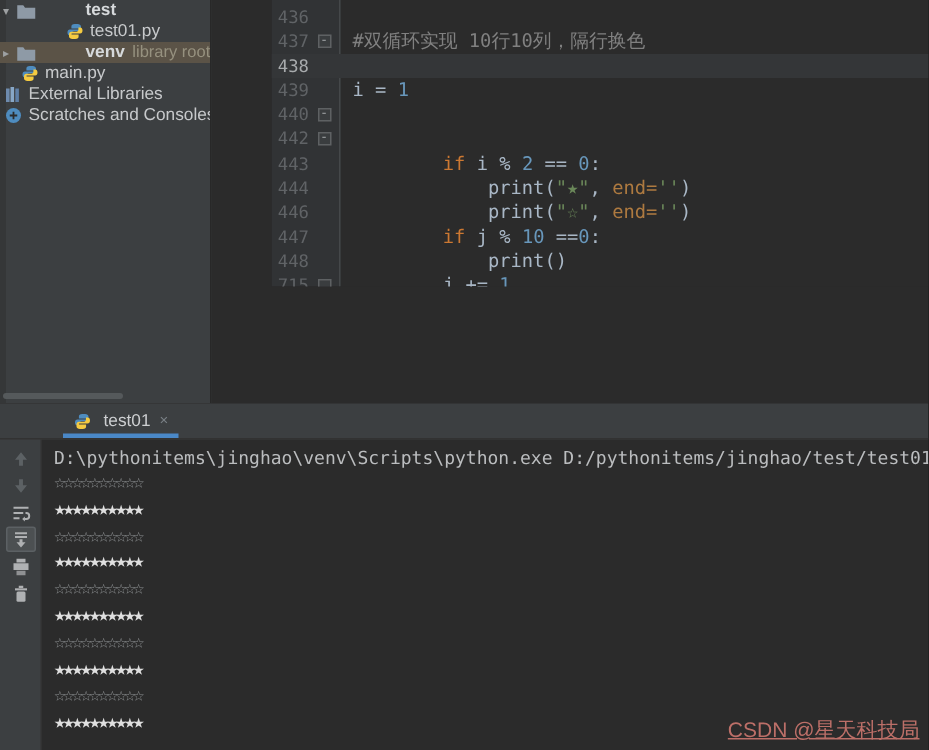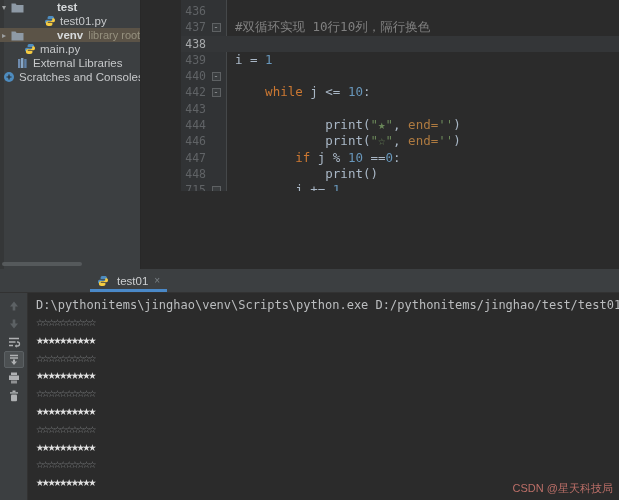--- a/index.html
+++ b/index.html
@@ -41,39 +41,39 @@
   .tok-kw{color:#CC7832;}
   .tok-num{color:#6897BB;}
   .tok-str{color:#6A8759;}
   .tok-comment{color:#808080;}
   .tok-param{color:#AE7A40;}
   .tok-plain{color:#A9B7C6;}
 
   
   .console{position:absolute;left:0;top:269px;width:619px;height:231px;background:#2B2B2B;}
   .tabbar{height:23px;background:#3C3F41;border-bottom:1px solid #323232;display:flex;
-          align-items:stretch;position:relative;padding-left:48px;}
+          align-items:stretch;position:relative;}
   .tab{margin-left:42px;display:flex;align-items:center;gap:4px;padding:0 7px;position:relative;
        font-size:11.5px;color:#CDCFD1;}
   .tab::after{content:'';position:absolute;left:0;right:0;bottom:0;height:3px;background:#4A88C7;}
   .tab-close{color:#7A8186;font-size:10px;margin-left:2px;}
   .console-body{position:absolute;left:0;top:24px;right:0;bottom:0;display:flex;}
   .ctoolbar{width:27px;flex:none;background:#3C3F41;border-right:1px solid #323232;
             padding-top:4px;display:flex;flex-direction:column;align-items:center;gap:1px;}
   .tbtn{width:20px;height:17px;display:flex;align-items:center;justify-content:center;
         border-radius:2px;box-sizing:border-box;}
   .tbtn.selected{background:#4C5052;border:1px solid #5C6164;}
   .cout{flex:1;padding:4px 0 0 8px;font-family:"DejaVu Sans Mono",monospace;overflow:hidden;}
   .cmd{font-size:12px;color:#BBBDBF;height:16px;line-height:16px;white-space:nowrap;}
   .out-row{height:17.8px;line-height:17.8px;font-size:13px;letter-spacing:-2px;
            font-family:"DejaVu Sans Mono","DejaVu Sans",monospace;}
   .out-row.hollow{color:#8A8D8F;}
   .out-row.filled{color:#DFDFDF;}
 
-  .watermark{position:absolute;right:6px;bottom:4px;font-size:11px;color:#BC6F68;}
+  .watermark{position:absolute;right:6px;bottom:4px;font-size:14px;color:#BC6F68;text-decoration:underline;}
 </style>
 </head>
 <body>
 
 <div class="app">
 
   <aside class="project-panel">
     <div class="stripe"></div>
     <div class="tree" id="project-tree">
         <div class="tree-row" style="padding-left: 2px;">
@@ -97,30 +97,30 @@
         <div class="tree-row selected" style="padding-left: 2px;">
           <span class="chev">▸</span>
           <span class="ticon">
             <svg width="13" height="11" viewBox="0 0 13 11">
               <path d="M0.5 1.5h4l1.2 1.6h6.8v7.4H0.5z" fill="#8E9AA6"></path>
             </svg>
           </span>
           <span class="tree-label bold">venv</span>
           <span class="tree-suffix">library root</span>
         </div>
-        <div class="tree-row" style="padding-left: 24px;">
+        <div class="tree-row" style="padding-left: 14px;">
           <span class="ticon">
             <svg width="12" height="12" viewBox="0 0 12 12">
               <path d="M5.9 1C4.2 1 3.6 1.7 3.6 2.7V4h4.8v.7H2.6C1.6 4.7 1 5.5 1 6.7c0 1.2.6 2 1.6 2h1.1V7.4c0-.9.8-1.6 1.7-1.6h3c.9 0 1.6-.7 1.6-1.6V2.7C10 1.7 8.9 1 7.8 1z" fill="#4E8CBF"></path>
               <path d="M6.1 11c1.7 0 2.3-.7 2.3-1.7V8H3.6v-.7h5.8c1 0 1.6-.8 1.6-2 0-1.2-.6-2-1.6-2H8.3v1.3c0 .9-.8 1.6-1.7 1.6h-3c-.9 0-1.6.7-1.6 1.6v1.5C2 10.3 3.1 11 4.2 11z" fill="#F5CB41"></path>
             </svg>
           </span>
           <span class="tree-label">main.py</span>
         </div>
-        <div class="tree-row" style="padding-left: 17px;">
+        <div class="tree-row" style="padding-left: 3px;">
           <span class="ticon">
             <svg width="12" height="12" viewBox="0 0 12 12">
               <rect x="1" y="2" width="2.4" height="9" fill="#6E8BAE"></rect>
               <rect x="4" y="1" width="2.4" height="10" fill="#87A7C7"></rect>
               <rect x="7.2" y="2" width="2.4" height="9" fill="#5E7FA6"></rect>
             </svg>
           </span>
           <span class="tree-label">External Libraries</span>
         </div>
         <div class="tree-row" style="padding-left: 3px;">
@@ -137,22 +137,22 @@
   </aside>
 
   <main class="editor">
     <div class="gutter-col"></div>
     <div class="ed-lines" id="editor-lines">
         <div class="ed-line"><span class="g"><span class="lnum">436</span><span class="fold"></span></span><span class="code"></span></div>
         <div class="ed-line"><span class="g"><span class="lnum">437</span><span class="fold"><span class="fold-box">-</span></span></span><span class="code"><span class="tok-comment">#双循环实现 10行10列，隔行换色</span></span></div>
         <div class="ed-line current"><span class="g"><span class="lnum">438</span><span class="fold"></span></span><span class="code"></span></div>
         <div class="ed-line"><span class="g"><span class="lnum">439</span><span class="fold"></span></span><span class="code"><span class="tok-plain">i = </span><span class="tok-num">1</span></span></div>
         <div class="ed-line"><span class="g"><span class="lnum">440</span><span class="fold"><span class="fold-box">-</span></span></span></div>
-        <div class="ed-line"><span class="g"><span class="lnum">442</span><span class="fold"><span class="fold-box">-</span></span></span><span class="code"><span class="tok-plain">    </span><span class="tok-kw">while</span><span class="tok-plain"> j &lt;= </span><span class="tok-num">10</span><span class="tok-plain">:</span></span></div>
-        <div class="ed-line"><span class="g"><span class="lnum">443</span><span class="fold"></span></span></div>
+        <div class="ed-line"><span class="g"><span class="lnum">442</span><span class="fold"><span class="fold-box">-</span></span></span></div>
+        <div class="ed-line"><span class="g"><span class="lnum">443</span><span class="fold"></span></span><span class="code"><span class="tok-plain">        </span><span class="tok-kw">if</span><span class="tok-plain"> i % </span><span class="tok-num">2</span><span class="tok-plain"> == </span><span class="tok-num">0</span><span class="tok-plain">:</span></span></div>
         <div class="ed-line"><span class="g"><span class="lnum">444</span><span class="fold"></span></span><span class="code"><span class="tok-plain">            print(</span><span class="tok-str">"★"</span><span class="tok-plain">, </span><span class="tok-param">end=</span><span class="tok-str">''</span><span class="tok-plain">)</span></span></div>
         <div class="ed-line"><span class="g"><span class="lnum">446</span><span class="fold"></span></span><span class="code"><span class="tok-plain">            print(</span><span class="tok-str">"☆"</span><span class="tok-plain">, </span><span class="tok-param">end=</span><span class="tok-str">''</span><span class="tok-plain">)</span></span></div>
         <div class="ed-line"><span class="g"><span class="lnum">447</span><span class="fold"></span></span><span class="code"><span class="tok-plain">        </span><span class="tok-kw">if</span><span class="tok-plain"> j % </span><span class="tok-num">10</span><span class="tok-plain"> ==</span><span class="tok-num">0</span><span class="tok-plain">:</span></span></div>
         <div class="ed-line"><span class="g"><span class="lnum">448</span><span class="fold"></span></span><span class="code"><span class="tok-plain">            print()</span></span></div>
         <div class="ed-line"><span class="g"><span class="lnum">715</span><span class="fold"><span class="fold-box"></span></span></span><span class="code"><span class="tok-plain">        j += </span><span class="tok-num">1</span></span></div>
         <div class="ed-line"><span class="g"><span class="lnum">450</span><span class="fold"><span class="fold-box"></span></span></span><span class="code"><span class="tok-plain">    i += </span><span class="tok-num">1</span></span></div>
         <div class="ed-line"><span class="g"><span class="lnum">451</span><span class="fold"></span></span><span class="code"></span></div>
       </div>
   </main>
 

